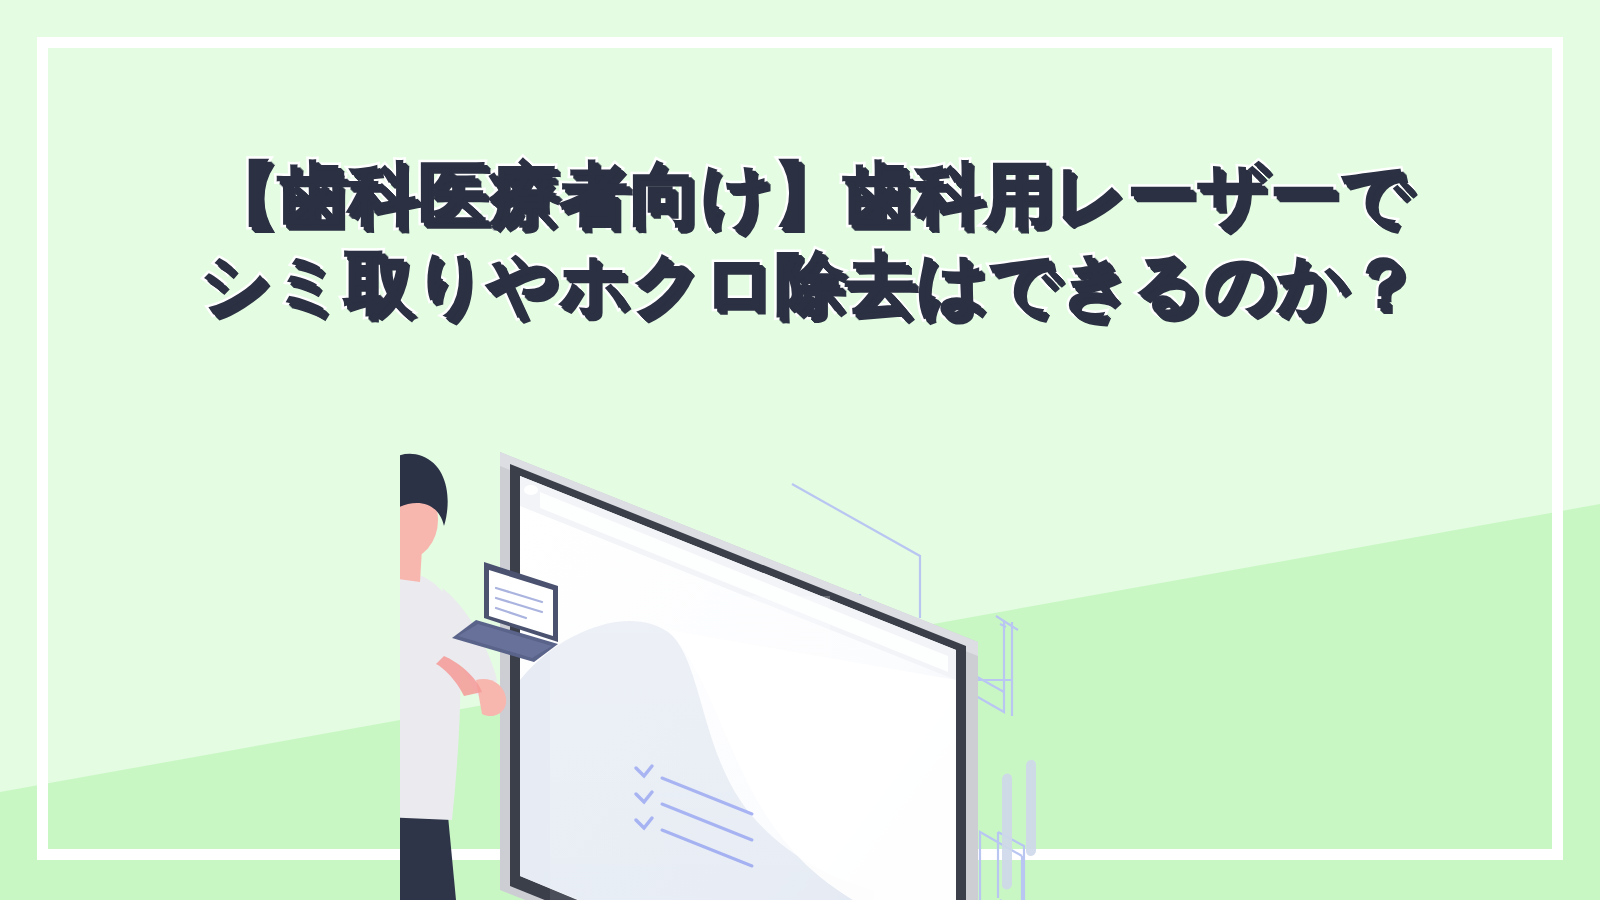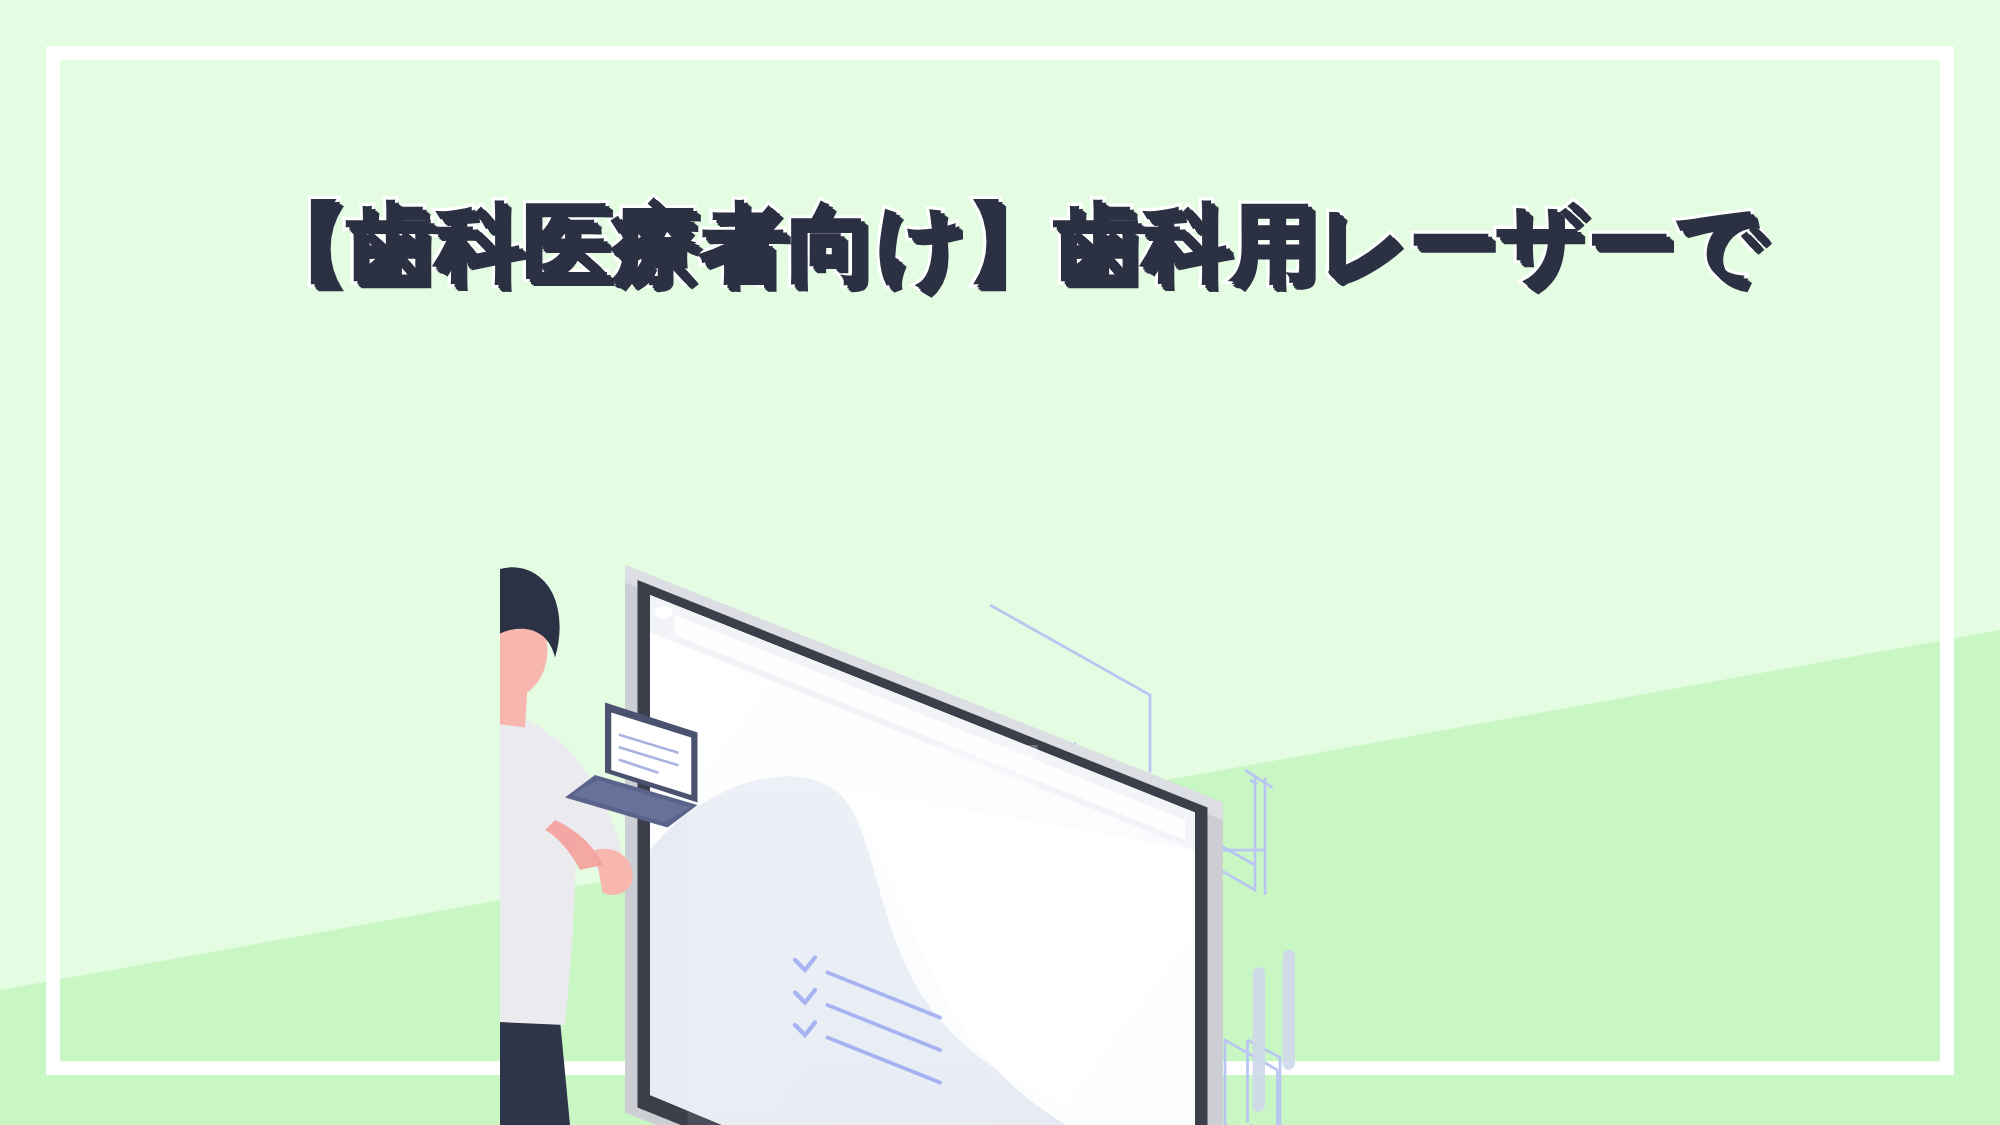--- a/index.html
+++ b/index.html
@@ -121,20 +121,21 @@
 
   <div class="frame-inner-clip">
     <div class="band-a"></div>
     <div class="band-b"></div>
   </div>
 
   <div class="frame"></div>
 
   <div class="title-wrap">
     <span class="title-line">【歯科医療者向け】歯科用レーザーで</span>
+    <span class="title-line">シミ取りやホクロ除去はできるのか？</span>
   </div>
 
   <div class="illustration">
     <svg viewBox="0 0 800 520" xmlns="http://www.w3.org/2000/svg">
       <defs>
         <linearGradient id="screenGrad" x1="0" y1="0" x2="1" y2="1">
           <stop offset="0%" stop-color="#ffffff"></stop>
           <stop offset="60%" stop-color="#fbfcfe"></stop>
           <stop offset="100%" stop-color="#e7eaf2"></stop>
         </linearGradient>

